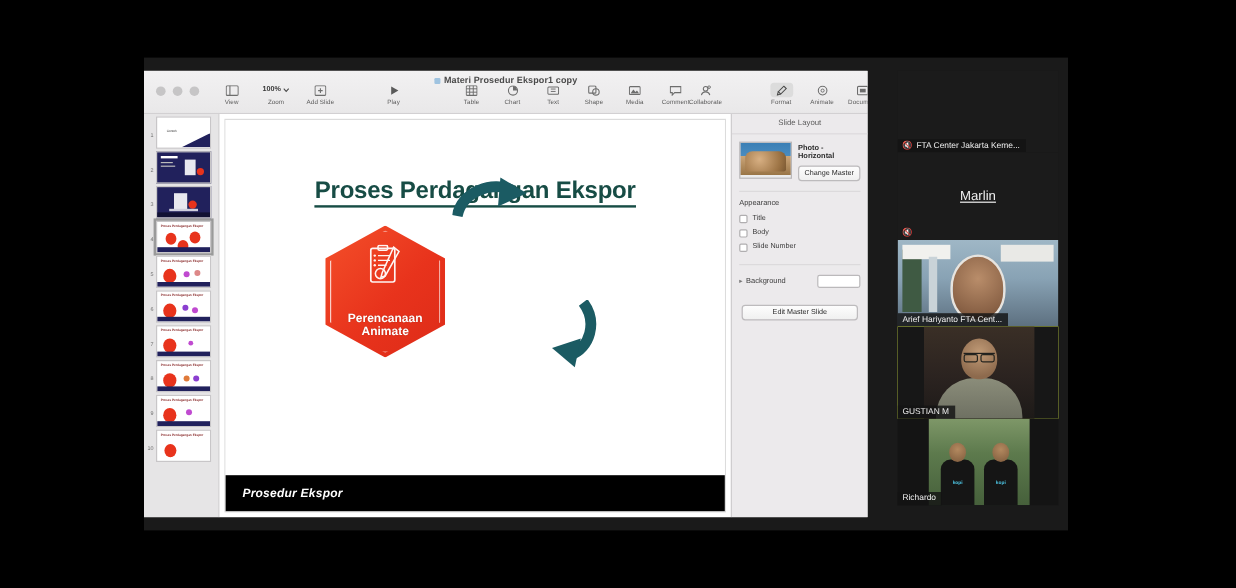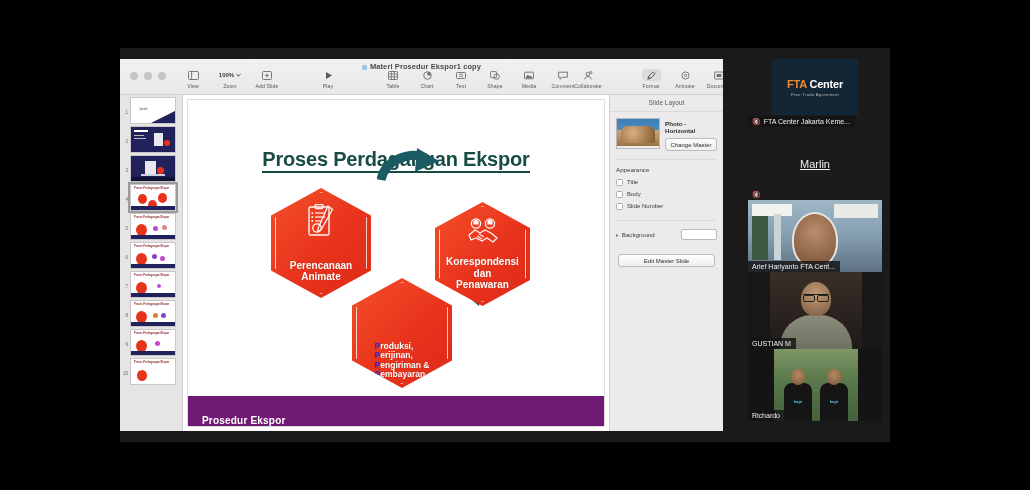--- a/index.html
+++ b/index.html
@@ -126,21 +126,21 @@
   #hex1 { left: 83px; top: 88px; width: 100px; height: 110px; }
   #hex2 { left: 247px; top: 102px; width: 95px; height: 104px; }
   #hex3 { left: 164px; top: 178px; width: 100px; height: 110px; }
   #hex3 .hx-label { padding-bottom: 8px; font-size: 8.5px; text-align: left; }
   .pcap { color: #2d2ddd; }
   .arrow { position: absolute; color: #1b5b63; }
   #arrow1 { left: 189px; top: 47px; }
   #arrow2 { left: 260px; top: 150px; }
   #slide-footer {
     position: absolute; left: 0; right: 0; bottom: 0; height: 30px;
-    background: #701a75; display: flex; align-items: flex-end;
+    background: #000000; display: flex; align-items: center; font-style: italic;
   }
   #slide-footer .ft-txt {
     color: #fff; font-weight: bold; font-size: 10px;
     padding-left: 14px; letter-spacing: .2px;
   }
 
   
   #inspector {
     width: 114px; background: #eceaec;
     border-left: 1px solid #cfcdcf;
@@ -570,47 +570,21 @@
                   <circle cx="11" cy="24" r="4.2" fill="none" stroke="#fff" stroke-width="1.3"></circle>
                   <path d="M22 2 L26.5 5.5 L15 26 L11.5 27 L12.5 23.2 Z" fill="none" stroke="#fff" stroke-width="1.3"></path>
                 </svg>
               </div>
               <div class="hx-label">
                 <div>Perencanaan</div>
                 <div>Animate</div>
               </div>
             </div>
 
-            <div class="hex" id="hex2">
-              <div class="hx-icon">
-                <svg width="34" height="26" viewBox="0 0 34 26">
-                  <circle cx="10" cy="5.5" r="4.6" fill="none" stroke="#fff" stroke-width="1.3"></circle>
-                  <circle cx="24" cy="5.5" r="4.6" fill="none" stroke="#fff" stroke-width="1.3"></circle>
-                  <path d="M7.4 4 a2.6 2.6 0 0 1 5.2 0 v2.6 h-5.2 z" fill="#fff"></path>
-                  <path d="M21.4 4 a2.6 2.6 0 0 1 5.2 0 v2.6 h-5.2 z" fill="#fff"></path>
-                  <path d="M3 17 L9 12 L14 15 L19 12 L25 15 L31 20 L27 24 L21 20 L16 23 L10 20 L5 22 Z" fill="none" stroke="#fff" stroke-width="1.3" stroke-linejoin="round"></path>
-                  <line x1="13" y1="16" x2="18" y2="19" stroke="#fff" stroke-width="1.1"></line>
-                  <line x1="11" y1="18" x2="16" y2="21" stroke="#fff" stroke-width="1.1"></line>
-                </svg>
-              </div>
-              <div class="hx-label">
-                <div>Korespondensi</div>
-                <div>dan</div>
-                <div>Penawaran</div>
-              </div>
-            </div>
-
-            <div class="hex" id="hex3">
-              <div class="hx-label">
-                <div><span class="pcap">P</span><span>roduksi,</span></div>
-                <div><span class="pcap">P</span><span>erijinan,</span></div>
-                <div><span class="pcap">P</span><span>engiriman &amp;</span></div>
-                <div><span class="pcap">P</span><span>embayaran.</span></div>
-              </div>
-            </div>
+
 
             <div id="slide-footer">
               <div class="ft-txt">Prosedur Ekspor</div>
             </div>
 
           </div>
         </div>
       </div>
 
       <div id="inspector">
@@ -656,24 +630,20 @@
           <div class="btn" style="margin-top:0;">Edit Master Slide</div>
         </div>
       </div>
 
     </div>
   </div>
 
   <div id="participants">
 
     <div class="ptile" id="tile0">
-      <div class="logo-bg">
-        <div class="logo-main"><span class="fta">FTA</span><span> Center</span></div>
-        <div class="logo-sub">Free Trade Agreement</div>
-      </div>
       <div class="pname">
         <span class="micicon">🔇</span>
         <span>FTA Center Jakarta Keme...</span>
       </div>
     </div>
 
     <div class="ptile" id="tile1">
       <div class="bigname">Marlin</div>
       <div class="pname" style="background:transparent;">
         <span class="micicon">🔇</span>

